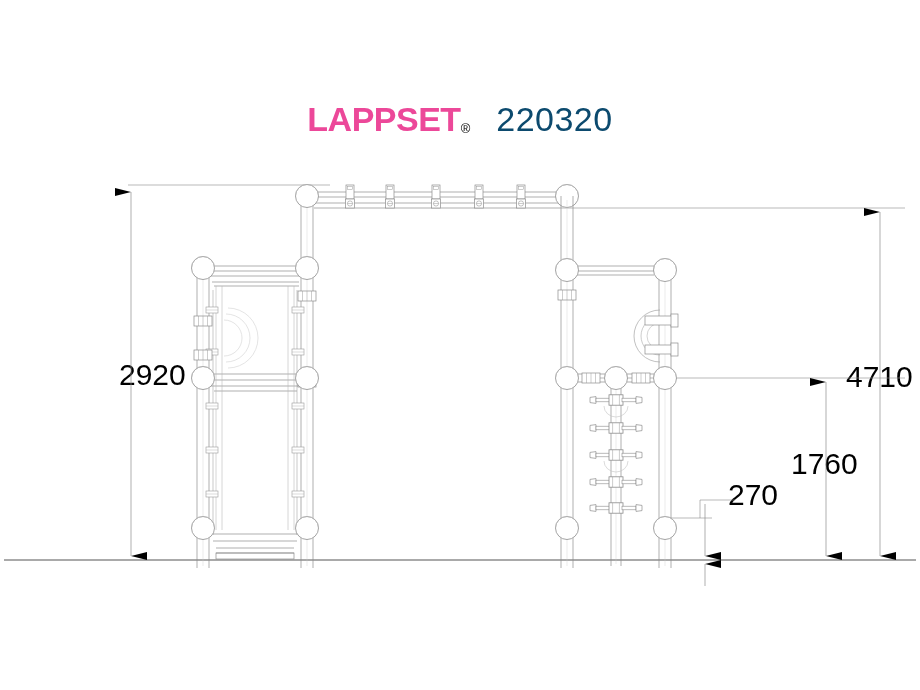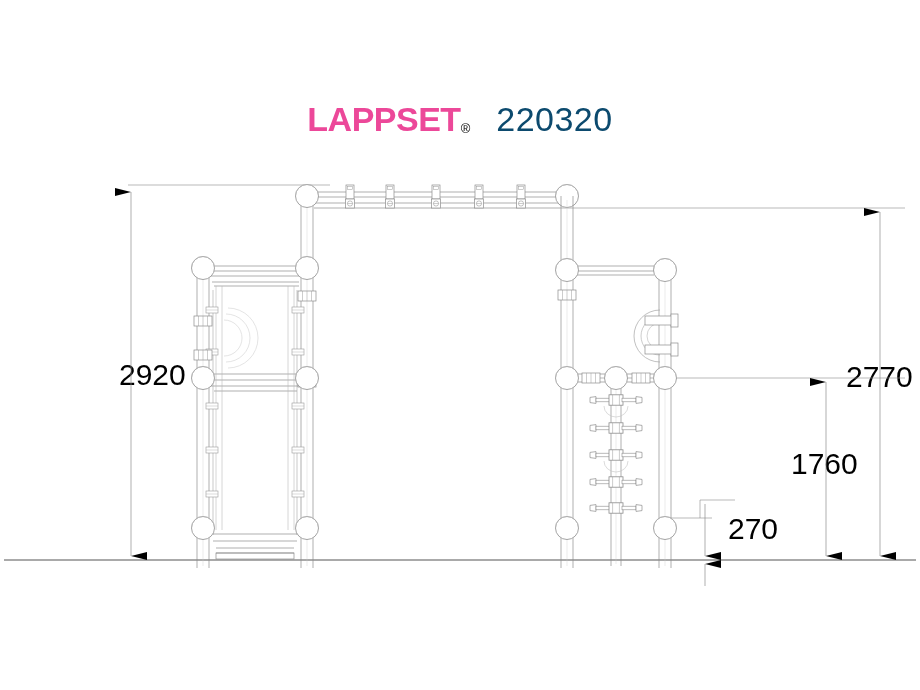--- a/index.html
+++ b/index.html
@@ -60,23 +60,23 @@
 </head>
 <body>
 
 <div id="page">
 
   <div id="title-block">
     <span id="brand-name">LAPPSET</span><span id="brand-reg">®</span><span id="model-code">220320</span>
   </div>
 
   <div class="dim-label" style="left:96px; top:358px;margin-left:23px;">2920</div>
-  <div class="dim-label" style="left:846px; top:360px;">2770</div>
+  <div class="dim-label" style="left:846px; top:360px;">4710</div>
   <div class="dim-label" style="left:791px; top:447px;">1760</div>
-  <div class="dim-label" style="left:728px; top:478px;margin-top:34px;">270</div>
+  <div class="dim-label" style="left:728px; top:478px;">270</div>
 
   <svg id="drawing-svg" width="920" height="690" viewBox="0 0 920 690">
     <defs>
       <marker id="arrowDown" markerWidth="9" markerHeight="16" refX="4.5" refY="16" orient="auto" markerUnits="userSpaceOnUse">
         <path d="M4.5,16 L0.6,0 L8.4,0 Z" fill="#000000"></path>
       </marker>
       <marker id="arrowUp" markerWidth="9" markerHeight="16" refX="4.5" refY="0" orient="auto" markerUnits="userSpaceOnUse">
         <path d="M4.5,0 L0.6,16 L8.4,16 Z" fill="#000000"></path>
       </marker>
       <g id="node-sphere">

